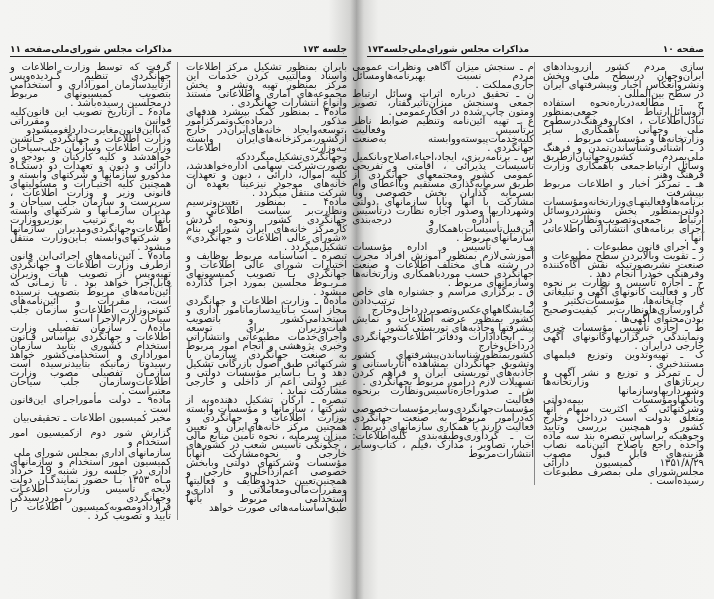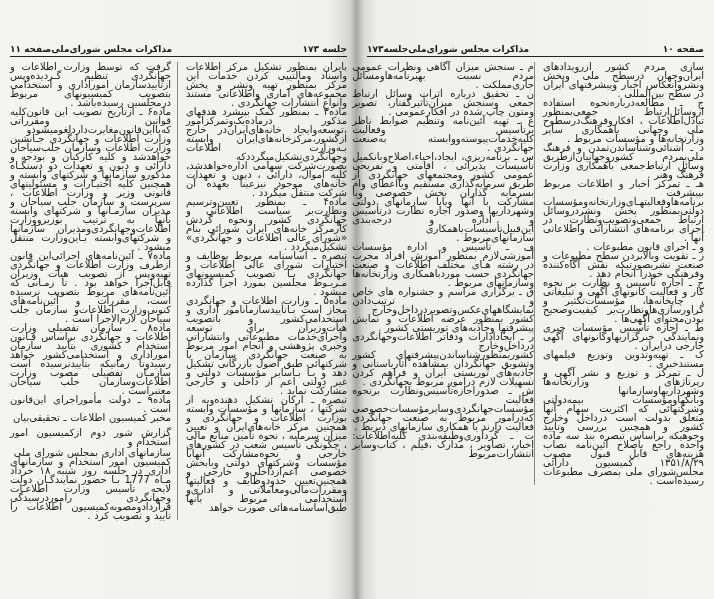--- a/index.html
+++ b/index.html
@@ -59,21 +59,21 @@
       <div class="col sep-left" style="border-left:none;border-right:0.6px solid #888;padding-right:6px;">
         <p>گرفت که توسط وزارت اطلاعات و جهانگردی تنظیم گـردیده‌وپس ازتأییدسازمان اموراداری و استخدامی بتصویب کمیسیونهای مربوط درمجلسین رسیده‌باشد .</p>
         <p>ماده۶ ـ ازتاریخ تصویب این قانون‌کلیه قوانین ومقرراتی که‌بااین‌قانون‌مغایرت‌دارد‌لغو‌میشودو وزارت اطلاعات و جهانگردی جـانشین وزارت اطلاعات وسازمان جلب‌سیاحان خواهدشد و کلیه کارکنان و بودجه و دارائی و دیون و تعهدات دو دستگـاه مذکورو سازمانها و شرکتهای وابسته و همچنین کلیه اختیـارات و مسئولیتهای قانونی وزیر و وزارت اطلاعات ، سرپرست و سازمان جلب سیاحان و مدیران سازمـانها و شرکتهای وابسته بآنها به ترتیب بوزیروو‌زارت اطلاعات‌وجهانگردی‌ومدیران سازمانها و شرکتهای‌وابسته بـاین‌وزارت منتقل میشود .</p>
         <p>ماده۷ ـ آئین‌نامه‌های اجرائی‌این قانون ازطرف وزارت اطلاعات و جهانگردی تهیه‌وپس از تصویب هیأت وزیران قابل‌اجرا خواهد بود . تا زمـانی که آئین‌نامه‌های مربوط بتصویب نرسیده است، مقررات و آئین‌نامه‌های کنونی‌وزارت اطلاعات‌و سازمان جلب سیاحان لازم‌الاجرا است .</p>
         <p>ماده۸ ـ سازمان تفصیلی وزارت اطلاعات و جهانگردی براساس قـانون استخدام کشوری بتأیید سازمان اموراداری و استخدامی‌کشور خواهد رسیدوتا زمانیکه بتأیید‌نرسیده است سازمـان تفصیلی مصوب وزارت اطلاعات‌وسازمان جلب سیاحان معتبراست .</p>
         <p>ماده۹ ـ دولت مأموراجرای این‌قانون است .</p>
         <p>مخبر کمیسیون اطلاعات ـ تحقیقی‌بیان</p>
         <div class="spacer-sm"></div>
         <p class="report-title">گزارش شور دوم ازکمیسیون امور استخدام و</p>
         <p class="report-title" style="margin-top:2px">سازمانهای اداری بمجلس شورای ملی</p>
-        <p>کمیسیون امور استخدام و سازمانهای اداری در جلسه روز شنبه ۱۸ خرداد مـاه 1777 بـا حضور نمایندگـان دولت لایحه تأسیس وزارت اطلاعـات وجهانگردی رامورد‌رسیدگی‌ قرارداد‌ومصوبه‌کمیسیون اطلاعات را تأیید و تصویب کرد .</p>
+        <p>کمیسیون امور استخدام و سازمانهای اداری در جلسه روز شنبه 19 خرداد مـاه ۱۳۵۳ بـا حضور نمایندگـان دولت لایحه تأسیس وزارت اطلاعـات وجهانگردی رامورد‌رسیدگی‌ قرارداد‌ومصوبه‌کمیسیون اطلاعات را تأیید و تصویب کرد .</p>
       </div>
     </div>
   </div>
 
   <div class="page right">
     <div class="header">
       <span>صفحه ۱۰</span>
       <span class="center">مذاکرات مجلس شورای‌ملی</span>
       <span>جلسه۱۷۳</span>
     </div>

